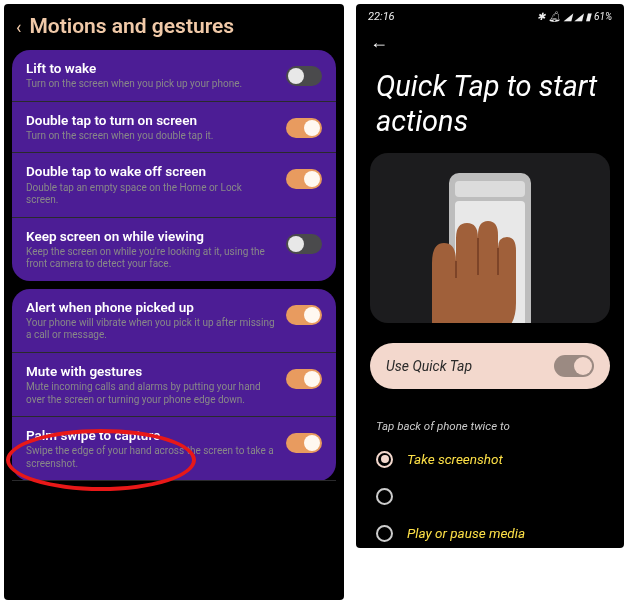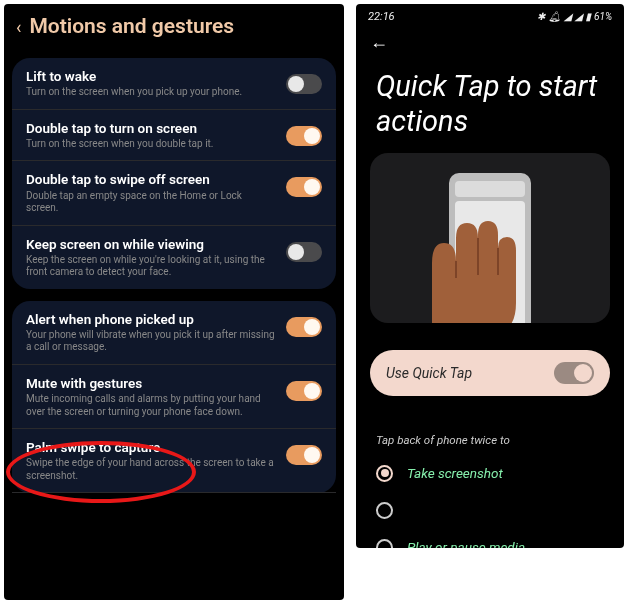--- a/index.html
+++ b/index.html
@@ -25,23 +25,23 @@
   
   .l-header {
     display: flex;
     align-items: center;
     padding: 10px 12px 8px;
     gap: 8px;
   }
   .l-header .back { font-size: 18px; color: #f0c9a8; }
   .l-header .title { font-size: 21px; font-weight: 600; color: #f0c9a8; }
   .l-group {
-    background: #0f172a;
+    background: #4c1d95;
     border-radius: 18px;
-    margin: 12px 8px 8px;
+    margin: 4px 8px 8px;
     overflow: visible;
     position: relative;
   }
   .l-item {
     display: flex;
     align-items: flex-start;
     justify-content: space-between;
     padding: 10px 14px;
     border-bottom: 1px solid #2a2a2c;
     position: relative;
@@ -94,21 +94,21 @@
   }
   .illus-phone::after {
     content:""; position:absolute; top:28px; left:6px; right:6px; bottom:0;
     background:#e8e8e8; border-radius:4px 4px 0 0;
   }
   .illus-hand {
     position:absolute; bottom:-10px; left:50%; transform:translateX(-88px);
     width:120px; height:130px;
   }
   .r-main-toggle {
-    background: #f3d8cd; margin: 27px 14px; border-radius: 24px;
+    background: #f3d8cd; margin: 20px 14px; border-radius: 24px;
     padding: 12px 16px; display: flex; justify-content: space-between; align-items: center;
   }
   .r-main-toggle .lbl { color: #2a2a2a; font-size: 14px; }
   .r-toggle {
     width: 40px; height: 22px; border-radius: 11px; background: #9b8a82;
     position: relative;
   }
   .r-toggle::after {
     content:""; position:absolute; width:18px; height:18px; border-radius:50%;
     background:#f3d8cd; top:2px; right:2px;
@@ -119,21 +119,21 @@
   }
   .radio {
     width: 17px; height: 17px; border-radius: 50%; border: 2px solid #ccc;
     position: relative; flex-shrink:0;
   }
   .radio.sel { border-color: #f3d8cd; }
   .radio.sel::after {
     content:""; position:absolute; top:2.5px; left:2.5px; width:8px; height:8px;
     border-radius:50%; background:#f3d8cd;
   }
-  .r-radio .lbl { font-size: 13.5px; color:#86efac; }
+  .r-radio .lbl { font-size: 13.5px; color:#fde047; }
 </style>
 </head>
 <body>
 
 <div class="phone phone-left">
   <div class="l-header">
     <span class="back">‹</span>
     <span class="title">Motions and gestures</span>
   </div>
   <div id="left-groups">
@@ -147,21 +147,21 @@
         </div>
         <div class="l-item">
           <div class="text">
             <div class="t">Double tap to turn on screen</div>
             <div class="d">Turn on the screen when you double tap it.</div>
           </div>
           <div class="toggle on"></div>
         </div>
         <div class="l-item">
           <div class="text">
-            <div class="t">Double tap to swipe off screen</div>
+            <div class="t">Double tap to wake off screen</div>
             <div class="d">Double tap an empty space on the Home or Lock screen.</div>
           </div>
           <div class="toggle on"></div>
         </div>
         <div class="l-item">
           <div class="text">
             <div class="t">Keep screen on while viewing</div>
             <div class="d">Keep the screen on while you're looking at it, using the front camera to detect your face.</div>
           </div>
           <div class="toggle off"></div>
@@ -171,21 +171,21 @@
         <div class="l-item">
           <div class="text">
             <div class="t">Alert when phone picked up</div>
             <div class="d">Your phone will vibrate when you pick it up after missing a call or message.</div>
           </div>
           <div class="toggle on"></div>
         </div>
         <div class="l-item">
           <div class="text">
             <div class="t">Mute with gestures</div>
-            <div class="d">Mute incoming calls and alarms by putting your hand over the screen or turning your phone face down.</div>
+            <div class="d">Mute incoming calls and alarms by putting your hand over the screen or turning your phone edge down.</div>
           </div>
           <div class="toggle on"></div>
         </div>
         <div class="l-item">
           <div class="text">
             <div class="t">Palm swipe to capture</div>
             <div class="d">Swipe the edge of your hand across the screen to take a screenshot.</div>
           </div>
           <div class="toggle on"></div>
         </div>

